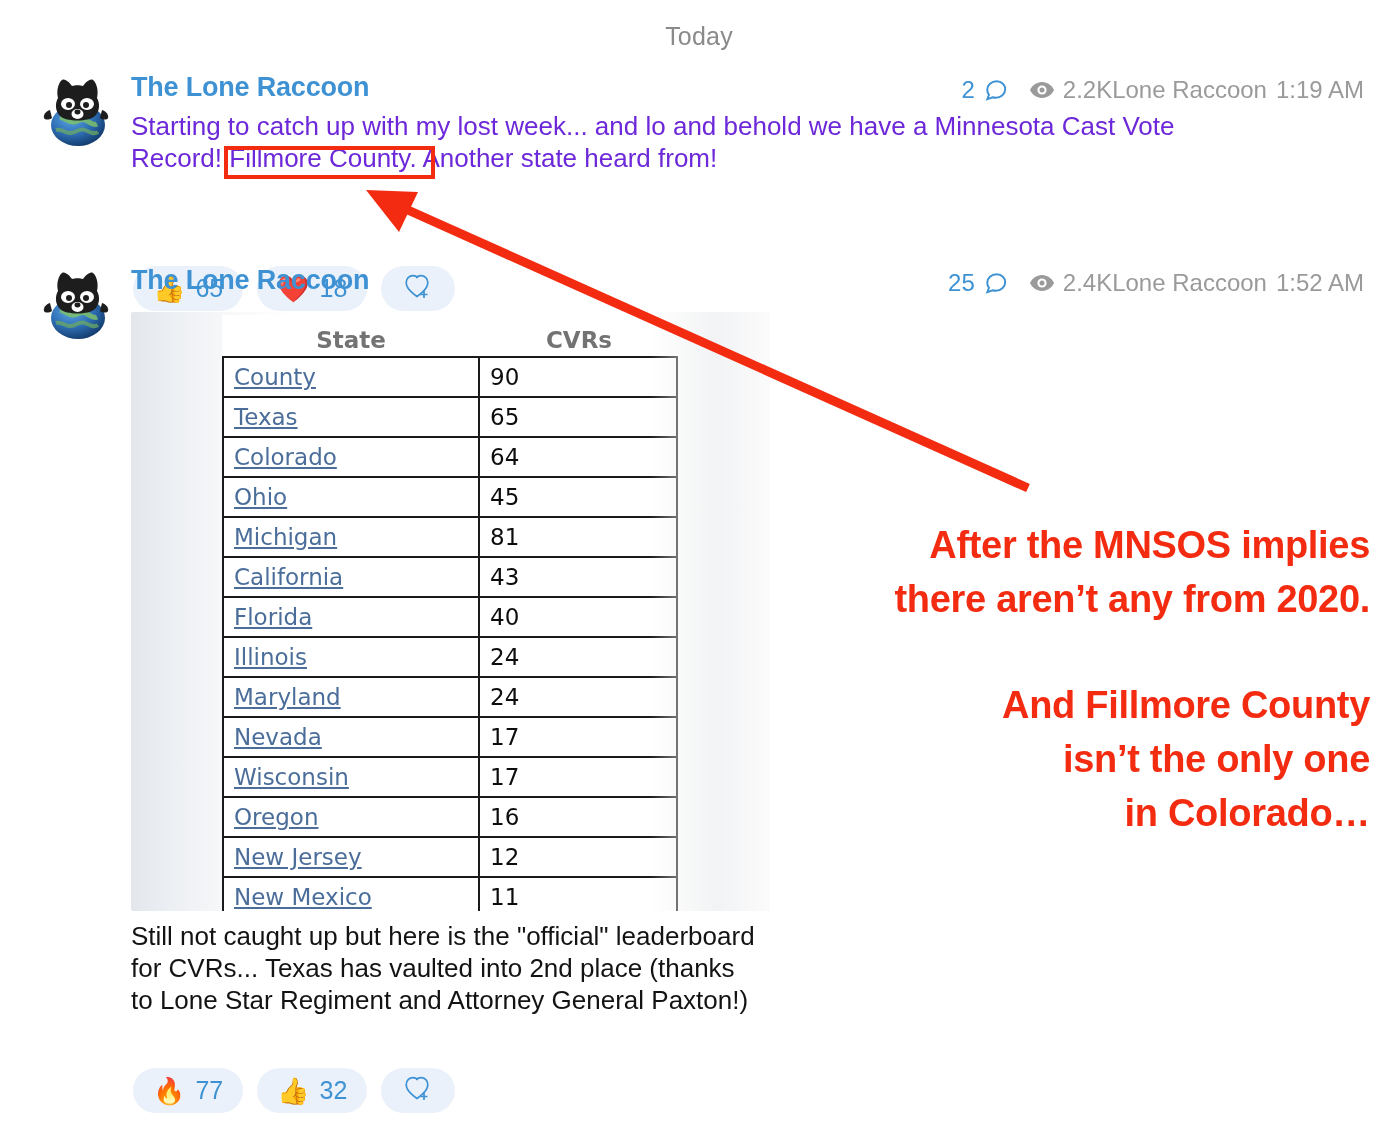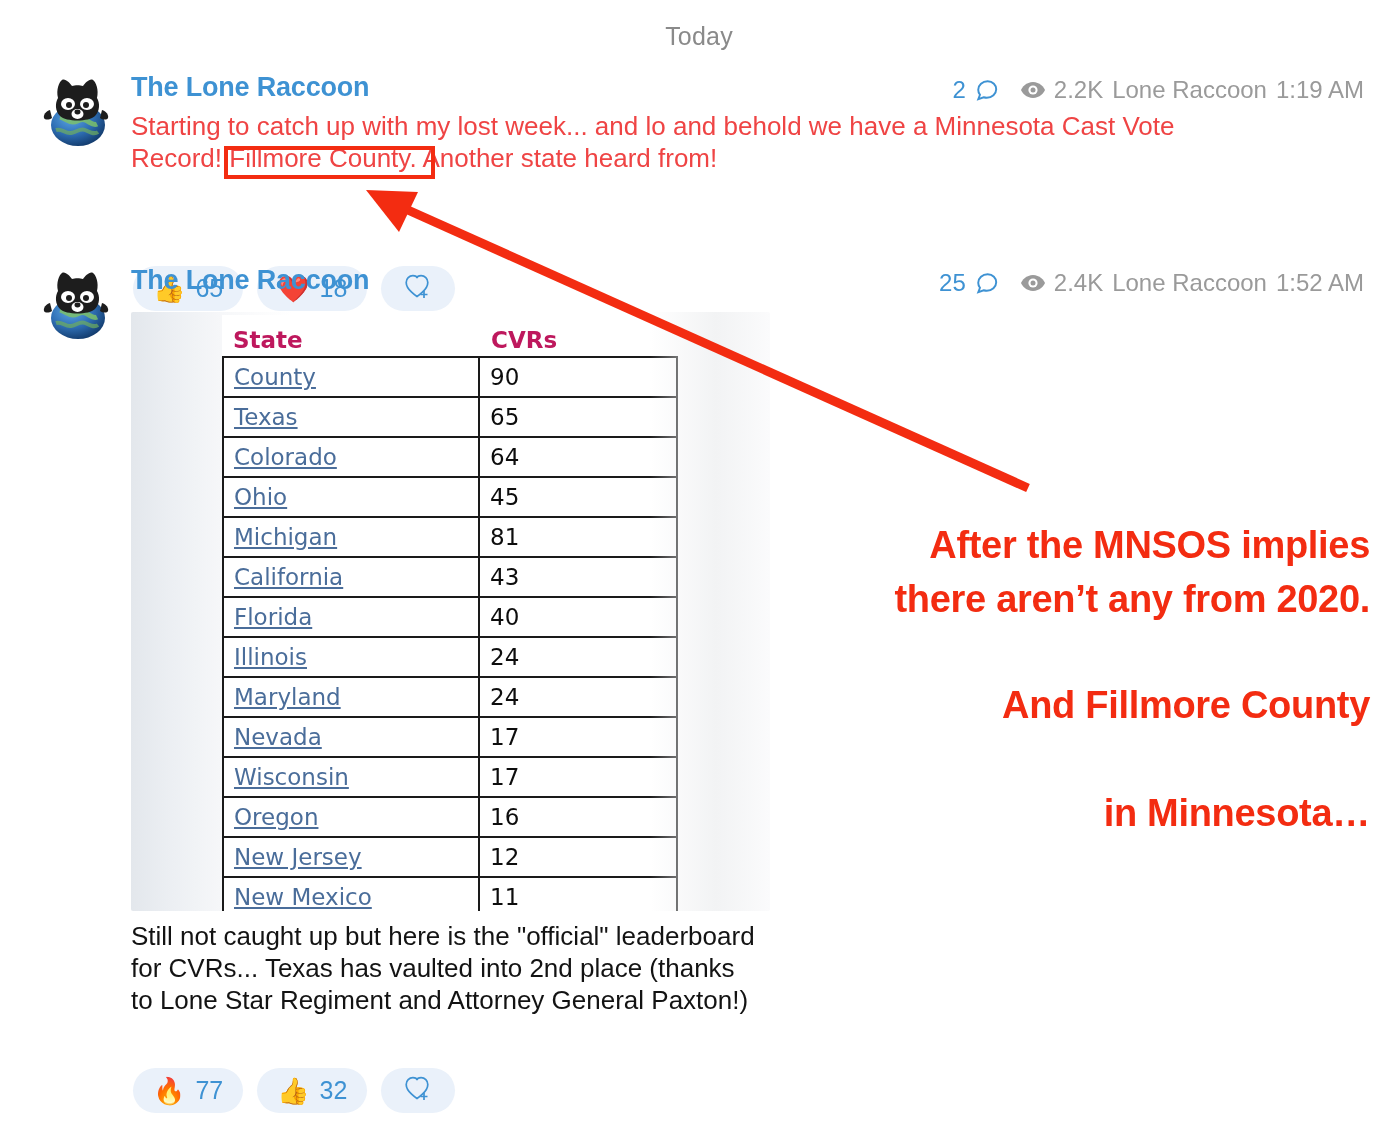--- a/index.html
+++ b/index.html
@@ -68,32 +68,32 @@
     color: #9a9a9a;
     white-space: nowrap;
   }
   .meta .replies {
     color: #3e92d3;
     font-size: 24px;
     margin-right: 8px;
   }
   .meta .bubble-icon { margin-right: 20px; display:flex; align-items:center; }
   .meta .eye-icon { margin-right: 8px; display:flex; align-items:center; }
-  .meta .views { margin-right: 9px; }
+  .meta .views { }
   .meta .signature { margin-right: 9px; }
   .meta .time {}
 
   .body-text {
     position: absolute;
     left: 131px;
     top: 38px;
     width: 1120px;
     font-size: 26px;
     line-height: 32px;
-    color: #ef4444;
+    color: #6d28d9;
   }
 
   
   .fillmore-box {
     position: absolute;
     left: 224px;
     top: 146px;
     width: 211px;
     height: 33px;
     border: 4px solid #f32c11;
@@ -158,22 +158,22 @@
   }
   table.cvr th, table.cvr td {
     border: 2px solid #1a1a1a;
     height: 38px;
     padding: 0 10px;
     font-size: 23px;
   }
   table.cvr th {
     border-top: none;
     font-weight: 700;
-    color: #be185d;
-    text-align: left;
+    color: #737373;
+    text-align: center;
     vertical-align: bottom;
     padding-bottom: 3px;
     border-left: none;
     border-right: none;
   }
   table.cvr th.c-state { width: 236px; border-right: none; }
   table.cvr th.c-cvr   { width: 176px; border-left: none; padding-left: 12px; }
   table.cvr tbody td.state-cell {
     text-align: left;
     padding-left: 10px;
@@ -447,16 +447,16 @@
 <svg class="annotation-arrow" viewBox="0 0 1398 1142">
   <line x1="1028" y1="488" x2="390" y2="202" stroke="#f32c11" stroke-width="9"></line>
   <polygon points="366,190 418,192 399,232" fill="#f32c11"></polygon>
 </svg>
 
 <div class="annotation-text">
   <span>After the MNSOS implies</span><br>
   <span>there aren’t any from 2020.</span>
   <span class="para2">
     <span>And Fillmore County</span><br>
-    <br>
-    <span>in Minnesota…</span>
+    <span>isn’t the only one</span><br>
+    <span>in Colorado…</span>
   </span>
 </div>
 
 </body></html>

